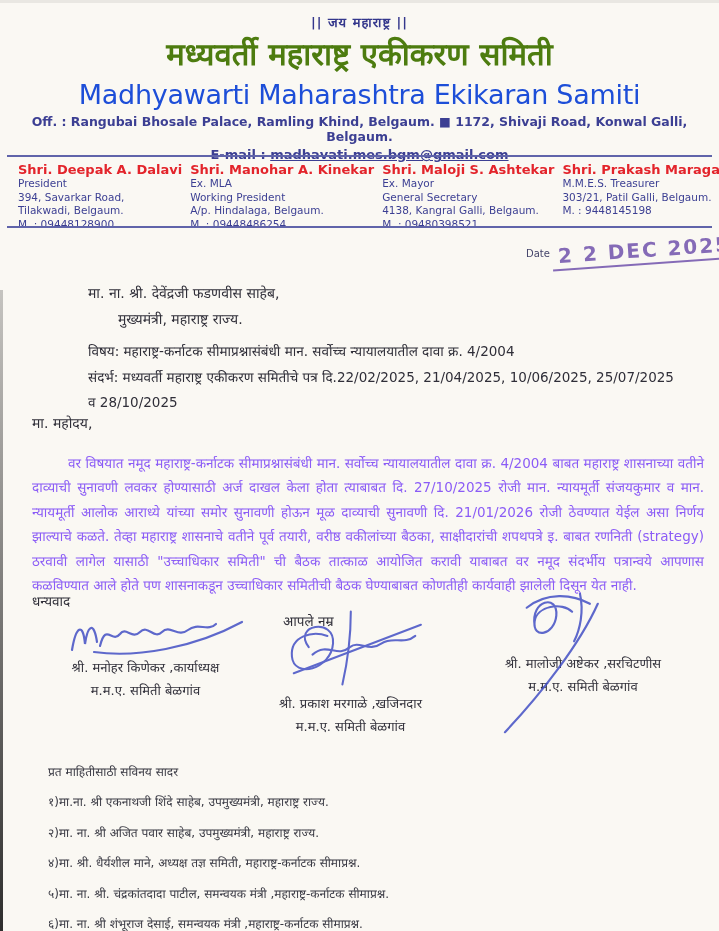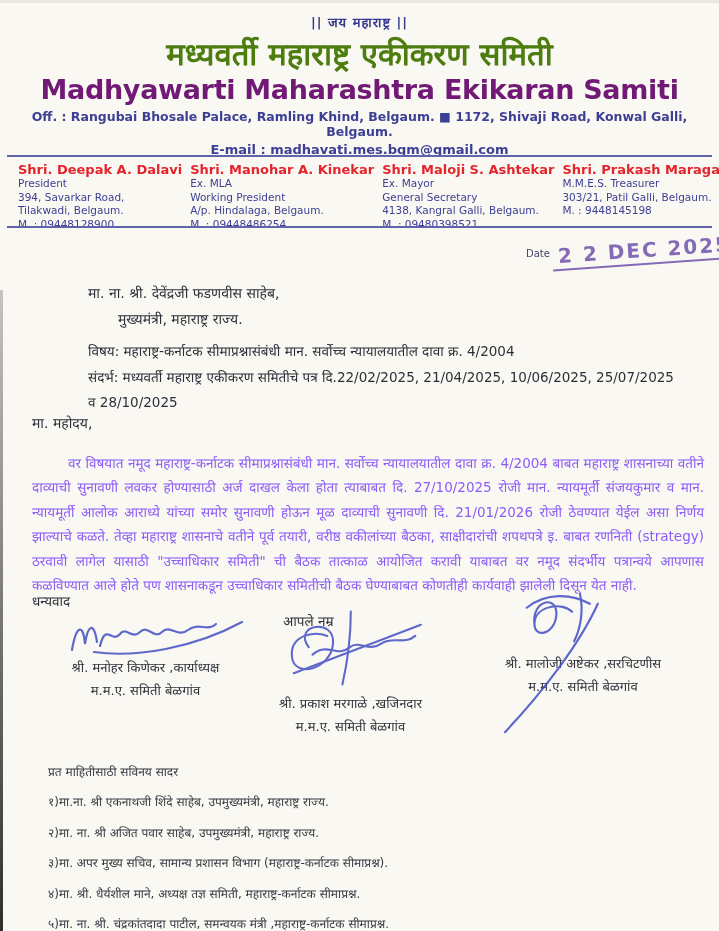--- a/index.html
+++ b/index.html
@@ -9,21 +9,21 @@
     font-family:"DejaVu Sans",sans-serif;color:#2f2e38;
   }
   
   .scan-edge-top{position:absolute;top:0;left:0;right:0;height:3px;background:#e9e7e2;}
   .scan-edge-left{position:absolute;left:0;top:290px;bottom:0;width:3px;
     background:linear-gradient(to bottom,rgba(40,40,40,.25),rgba(10,10,10,.85));}
   
   .letterhead{position:absolute;top:13px;left:0;right:0;text-align:center;}
   .slogan{font-size:13px;font-weight:bold;color:#34378c;letter-spacing:1px;}
   .title-dev{font-size:31px;font-weight:bold;color:#4d7c0f;margin-top:6px;line-height:1.15;}
-  .title-eng{font-size:27px;font-weight:bold;color:#701a75;letter-spacing:-0.3px;line-height:1.1;margin-top:2px;}
+  .title-eng{font-size:27px;font-weight:normal;color:#1d4ed8;letter-spacing:-0.3px;line-height:1.1;margin-top:7px;}
   .office-address{font-size:12.5px;font-weight:bold;color:#3c3f93;margin-top:5px;}
   .email-line{font-size:13px;font-weight:bold;color:#3c3f93;margin-top:3px;}
   .email-line .email-addr{text-decoration:underline;}
   .rule{position:absolute;left:7px;right:7px;height:0;border-top:2px solid #6064aa;}
   .rule-top{top:155px;}
   .rule-bottom{top:226px;}
   
   .officials{position:absolute;top:162px;left:14px;right:8px;display:flex;}
   .official{flex:1;padding:0 4px;}
   .off-name{font-size:13px;font-weight:bold;color:#e3242b;text-align:center;white-space:nowrap;}
@@ -175,19 +175,18 @@
       <div>श्री. मालोजी अष्टेकर ,सरचिटणीस</div>
       <div>म.म.ए. समिती बेळगांव</div>
     </div>
   </div>
 
   <div class="cc">
     <div class="cc-heading">प्रत माहितीसाठी सविनय सादर</div>
     <div class="cc-list">
       <div class="cc-item">१)मा.ना. श्री एकनाथजी शिंदे साहेब, उपमुख्यमंत्री, महाराष्ट्र राज्य.</div>
       <div class="cc-item">२)मा. ना. श्री अजित पवार साहेब,  उपमुख्यमंत्री, महाराष्ट्र राज्य.</div>
-      <div class="cc-item">३)मा. अपर मुख्य सचिव, सामान्य प्रशासन विभाग (महाराष्ट्र-कर्नाटक सीमाप्रश्न).</div>
       <div class="cc-item">४)मा. श्री. धैर्यशील माने, अध्यक्ष तज्ञ समिती, महाराष्ट्र-कर्नाटक सीमाप्रश्न.</div>
       <div class="cc-item">५)मा. ना. श्री. चंद्रकांतदादा पाटील, समन्वयक मंत्री ,महाराष्ट्र-कर्नाटक सीमाप्रश्न.</div>
       <div class="cc-item">६)मा. ना. श्री शंभूराज देसाई, समन्वयक मंत्री ,महाराष्ट्र-कर्नाटक सीमाप्रश्न.</div>
     </div>
   </div>
 </div>
 
 </body></html>

